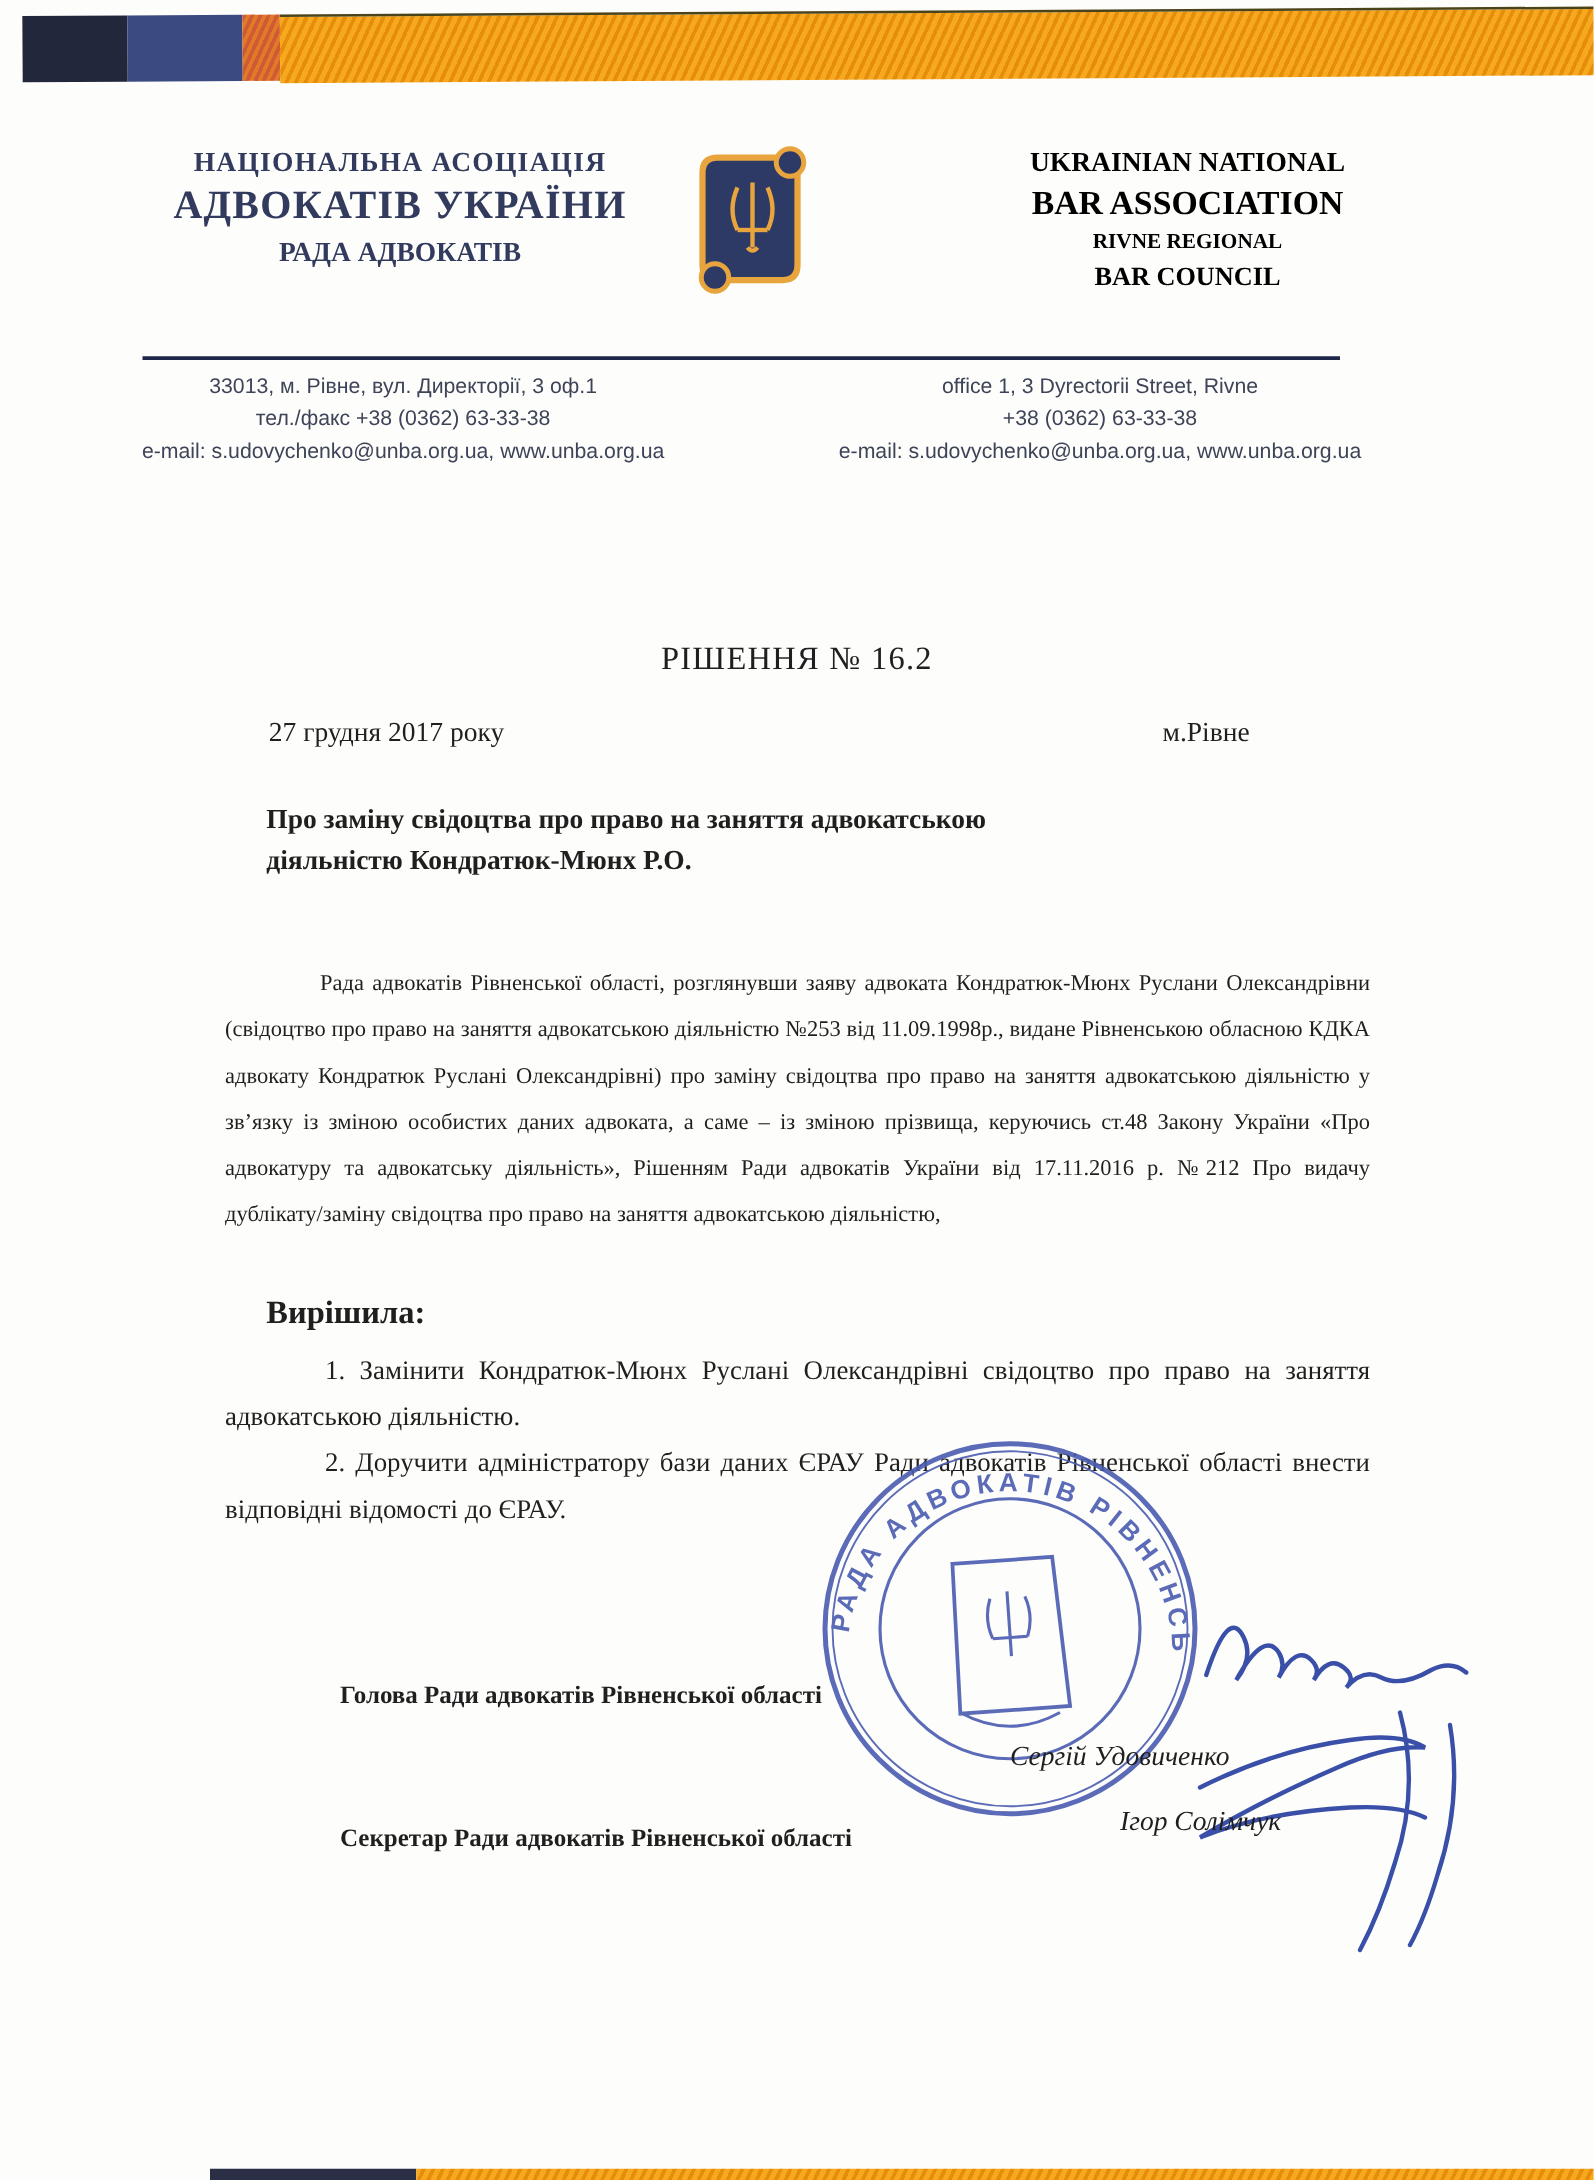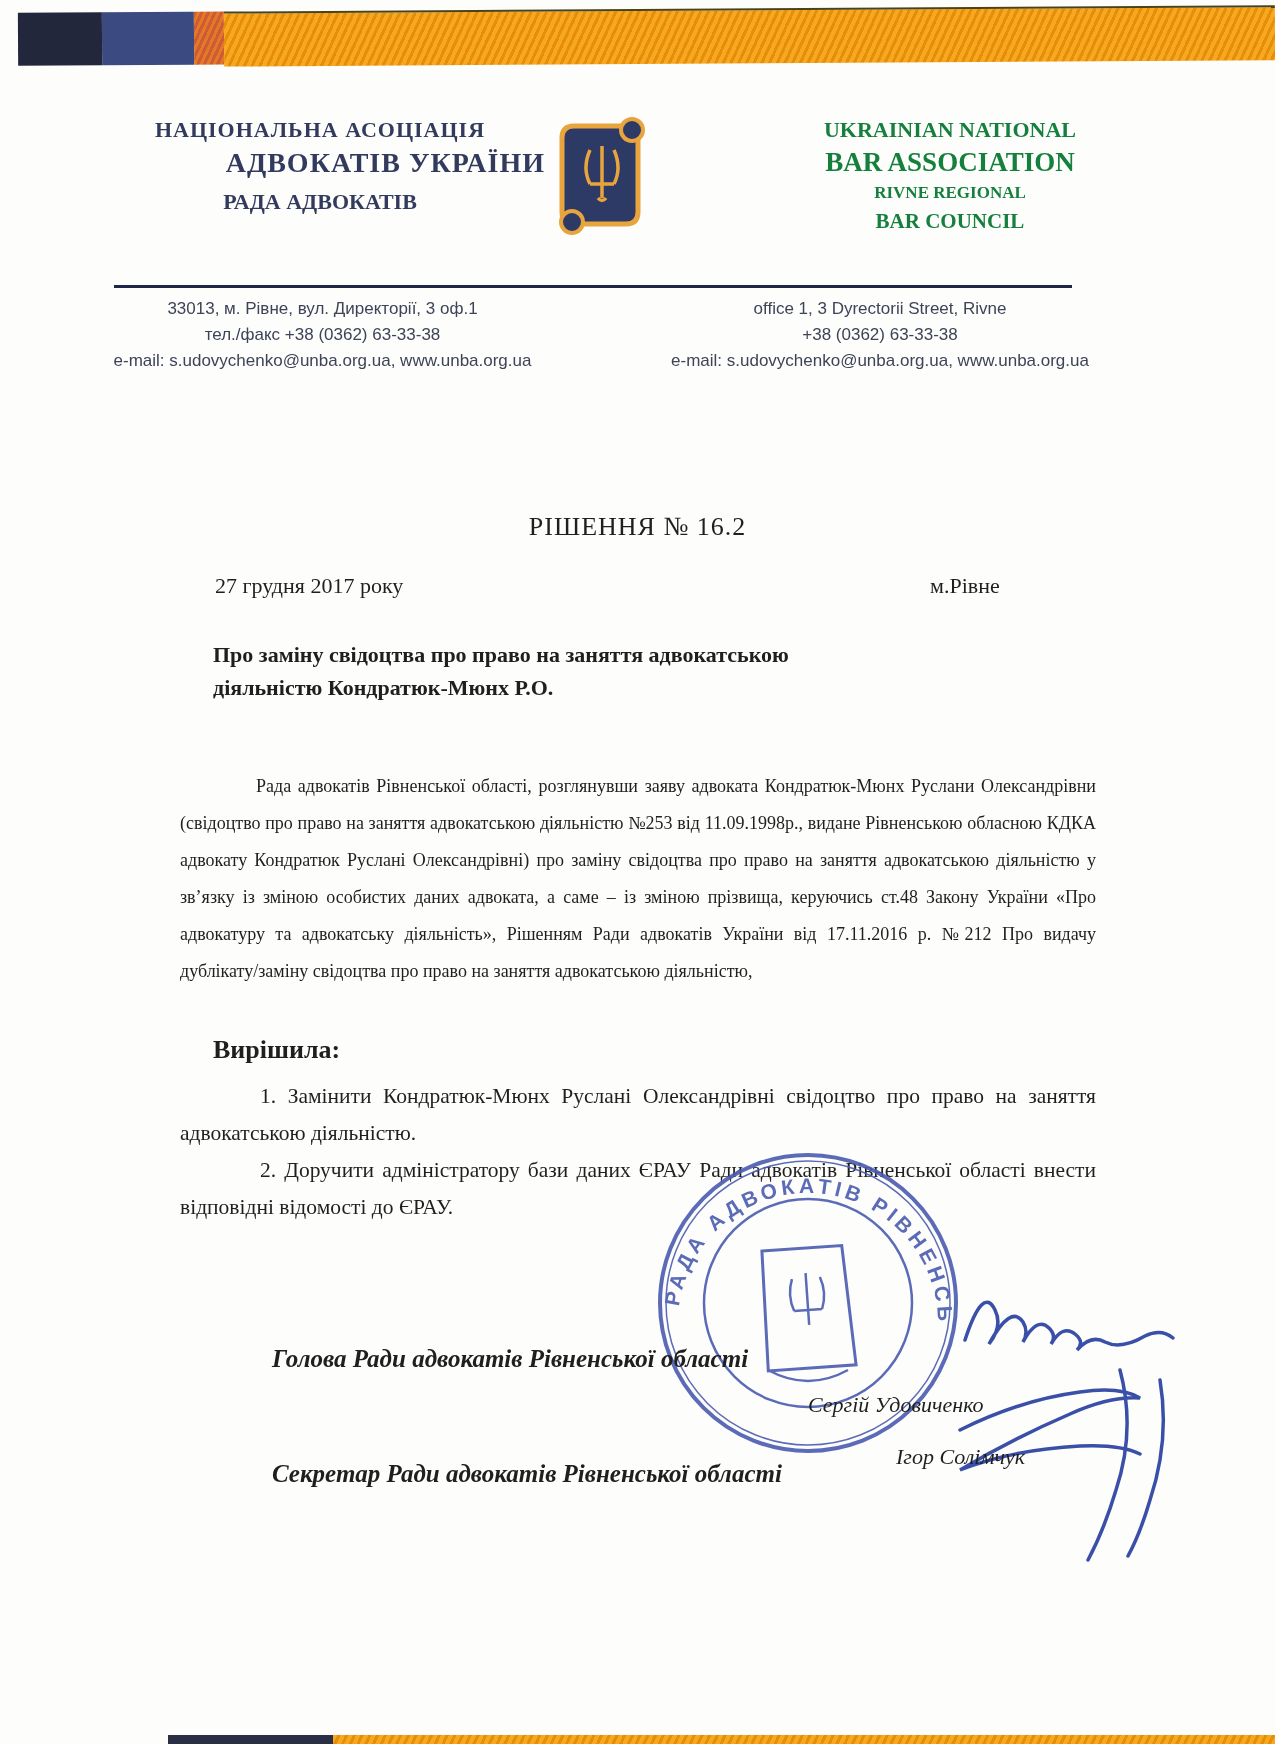--- a/index.html
+++ b/index.html
@@ -21,23 +21,23 @@
     background:repeating-linear-gradient(115deg,#f6a81e 0 4px,#e68d0c 4px 7px);
     border-top:2px solid #4a431a;}
 
   
   .bottom-strip{left:168px;bottom:0;width:1107px;height:9px;display:flex;}
   .bottom-strip .seg-dark{width:165px;background:#2a2f45;}
   .bottom-strip .seg-orange{flex:1;background:repeating-linear-gradient(115deg,#f6a81e 0 4px,#e68d0c 4px 7px);}
 
   
   .head-left{left:95px;top:115px;width:450px;text-align:center;color:#323b5e;font-weight:bold;}
-  .head-right{left:735px;top:115px;width:430px;text-align:center;color:#15803d;font-weight:bold;}
+  .head-right{left:735px;top:115px;width:430px;text-align:center;color:#000000;font-weight:bold;}
   .hl1{font-size:22px;letter-spacing:1px;line-height:30px;}
-  .hl2{font-size:28px;letter-spacing:1px;line-height:36px;text-align:right;}
+  .hl2{font-size:32px;letter-spacing:1px;line-height:36px;}
   .hl3{font-size:22px;line-height:30px;margin-top:6px;}
   .hl4{font-size:22px;line-height:30px;}
   .hr1{font-size:22px;line-height:30px;}
   .hr2{font-size:27px;line-height:34px;}
   .hr3{font-size:17px;line-height:28px;}
   .hr4{font-size:21px;line-height:28px;}
 
   .logo-wrap{left:552px;top:112px;width:100px;height:128px;}
 
   .rule{left:114px;top:285px;width:958px;height:3px;background:#1e2747;}
@@ -50,21 +50,21 @@
   .doc-title{left:0;top:512px;width:1275px;text-align:center;font-size:26px;font-weight:normal;letter-spacing:1px;}
   .doc-date{left:215px;top:573px;font-size:22px;}
   .doc-place{left:930px;top:573px;font-size:22px;}
   .subject{left:213px;top:638px;width:600px;font-size:22px;font-weight:bold;line-height:33px;}
   .body-par{left:180px;top:768px;width:916px;font-size:18px;line-height:37px;text-align:justify;text-indent:76px;}
   .resolved{left:213px;top:1035px;font-size:26px;font-weight:bold;}
   .item1{left:180px;top:1078px;width:916px;font-size:21.5px;line-height:37px;text-align:justify;text-indent:80px;}
   .item2{left:180px;top:1152px;width:916px;font-size:21.5px;line-height:37px;text-align:justify;text-indent:80px;}
 
   
-  .sig-role{font-size:25px;font-weight:bold;font-style:italic;}
+  .sig-role{font-size:20px;font-weight:bold;}
   .sig-name{font-size:22px;font-style:italic;}
   .role-1{left:272px;top:1345px;}
   .name-1{left:808px;top:1392px;}
   .role-2{left:272px;top:1460px;}
   .name-2{left:880px;top:1444px;margin-left:16px;}
 
   .stamp-wrap{left:648px;top:1138px;width:320px;height:330px;opacity:0.9;}
   .sig1-wrap{left:955px;top:1270px;width:230px;height:110px;}
   .sig2-wrap{left:930px;top:1360px;width:270px;height:210px;}
 </style>

